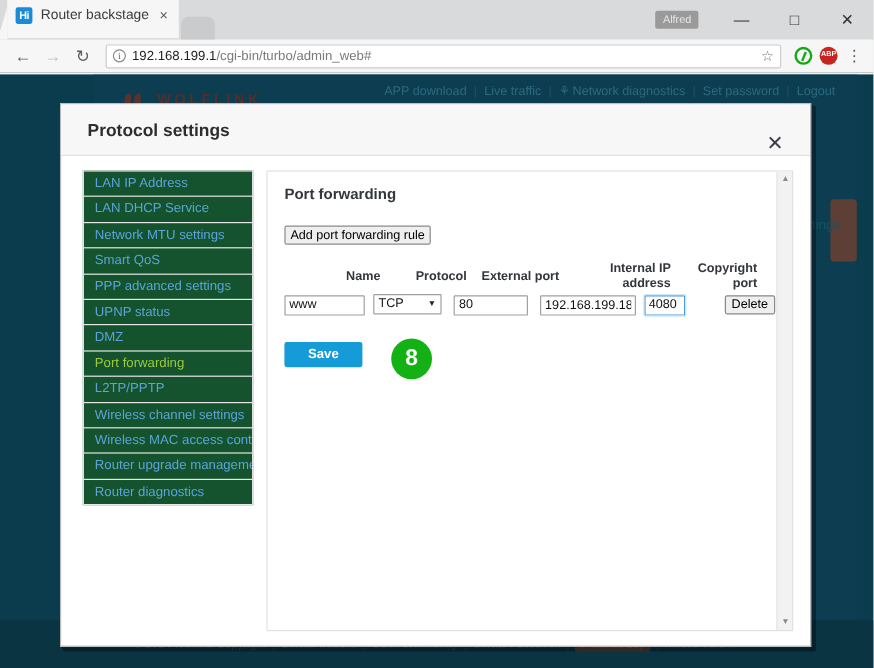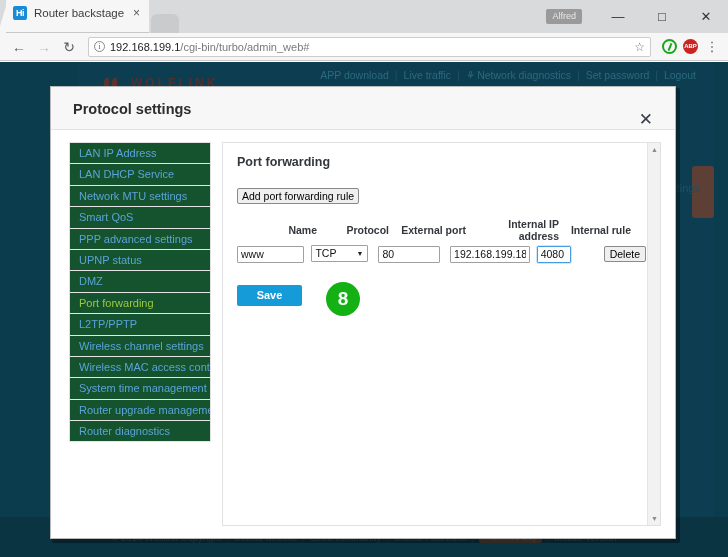--- a/index.html
+++ b/index.html
@@ -347,36 +347,35 @@
           <div class="side-item">LAN DHCP Service</div>
           <div class="side-item">Network MTU settings</div>
           <div class="side-item">Smart QoS</div>
           <div class="side-item">PPP advanced settings</div>
           <div class="side-item">UPNP status</div>
           <div class="side-item">DMZ</div>
           <div class="side-item active">Port forwarding</div>
           <div class="side-item">L2TP/PPTP</div>
           <div class="side-item">Wireless channel settings</div>
           <div class="side-item">Wireless MAC access control</div>
-          <div class="side-item">System time management</div>
           <div class="side-item">Router upgrade management</div>
           <div class="side-item">Router diagnostics</div>
         </div>
 
         <div class="content">
           <div class="content-title">Port forwarding</div>
 
           <div><span class="addrule-btn">Add port forwarding rule</span></div>
 
           <div class="hdr-row">
             <div class="hdr c-name">Name</div>
             <div class="hdr c-proto">Protocol</div>
             <div class="hdr c-ext">External port</div>
             <div class="hdr c-ip">Internal IP address</div>
-            <div class="hdr c-int">Internal rule</div>
+            <div class="hdr c-int">Copyright port</div>
           </div>
 
           <div class="fld-row">
             <div class="c-name">
               <input class="ti w-name" type="text" value="www" style="">
             </div>
             <div class="c-proto">
               <div class="sel">
                 <span>TCP</span>
                 <span class="caret">▼</span>

